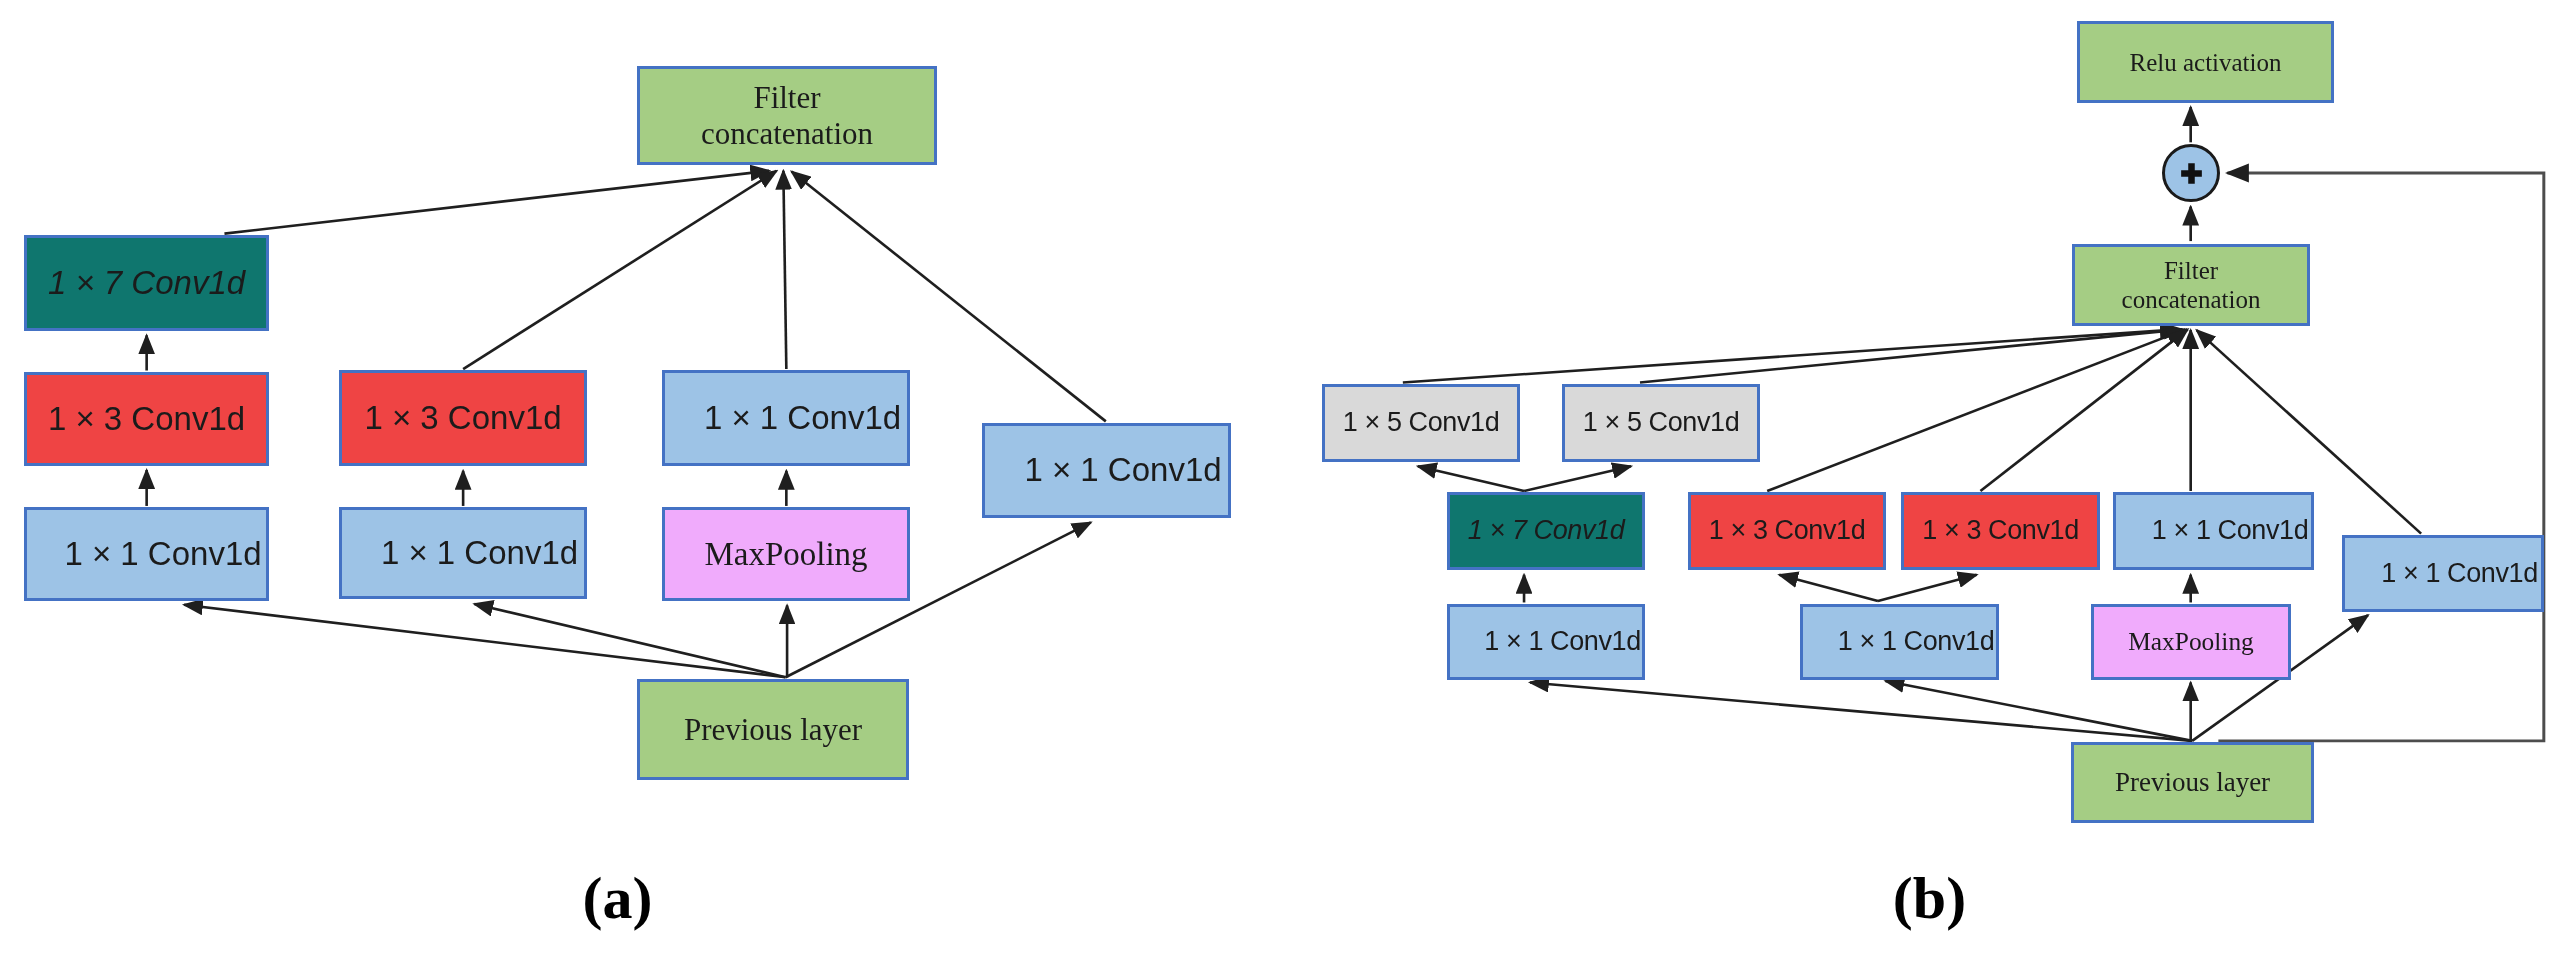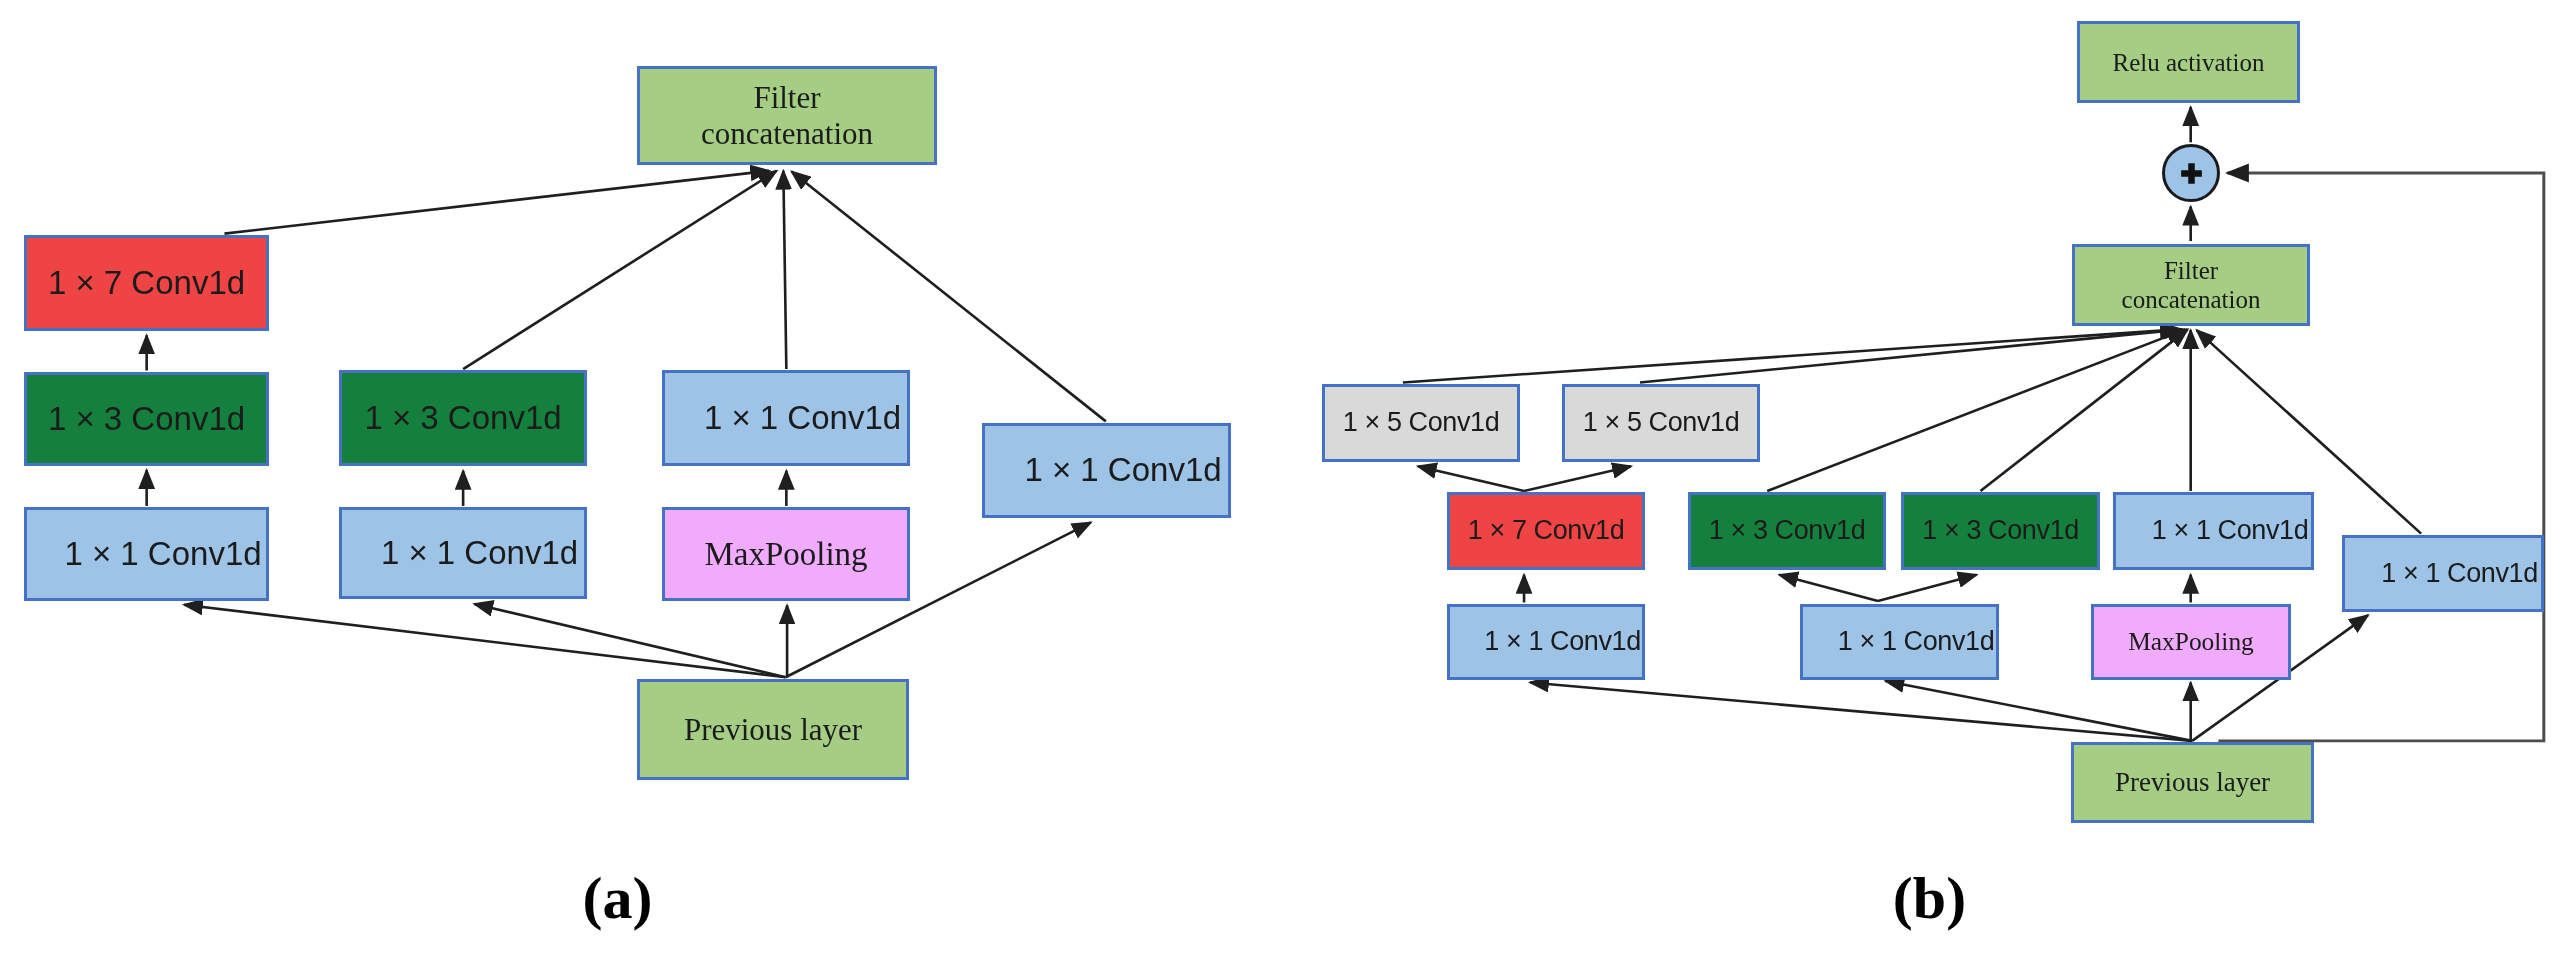--- a/index.html
+++ b/index.html
@@ -6,22 +6,22 @@
   .fig{
     position:relative;width:2576px;height:964px;background:#ffffff;
     font-family:"Liberation Sans",sans-serif;color:#1b1b1b;overflow:hidden;
   }
   .node{
     position:absolute;box-sizing:border-box;border:3px solid #4472c4;
     display:flex;align-items:center;justify-content:center;
     text-align:center;line-height:1.16;
   }
   .green {background:#a5cd84;font-family:"Liberation Serif",serif;}
-  .mint  {background:#ef4444;}
-  .orange{background:#15803d;}
+  .mint  {background:#0f766e;font-style:italic;}
+  .orange{background:#ef4444;}
   .blue  {background:#9dc3e6;padding-left:33px;}
   .gray  {background:#d9d9d9;}
   .pink  {background:#f0abfc;font-family:"Liberation Serif",serif;}
   .fa{font-size:33px;}                       
   .fb{font-size:27px;letter-spacing:-0.4px;margin-left:22px;} 
   .caption{
     position:absolute;font-family:"Liberation Serif",serif;font-weight:700;
     font-size:60px;color:#000;text-align:center;
   }
   .plus-circle{
@@ -112,21 +112,21 @@
   <div class="node blue fa" style="left:982px;top:423px;width:249px;height:95px">
     <span>1 × 1 Conv1d</span>
   </div>
 
   <div class="node green" style="left:637px;top:679px;width:272px;height:101px;font-size:31px">
     <span>Previous layer</span>
   </div>
 
   <div class="caption" style="left:535px;top:864px;width:165px">(a)</div>
 
-  <div class="node green" style="left:2077px;top:21px;width:223px;height:82px;font-size:25px">
+  <div class="node green" style="left:2077px;top:21px;width:257px;height:82px;font-size:25px">
     <span>Relu activation</span>
   </div>
 
   <div class="plus-circle" style="left:2162px;top:144px;width:58px;height:58px">
     <svg width="27" height="27" viewBox="0 0 24 24">
       <path d="M9.1 2.8 h5.8 v6.3 h6.3 v5.8 h-6.3 v6.3 h-5.8 v-6.3 h-6.3 v-5.8 h6.3 z" fill="#101010"></path>
     </svg>
   </div>
 
   <div class="node green" style="left:2072px;top:244px;width:238px;height:82px;font-size:25px;padding:0 39px">

